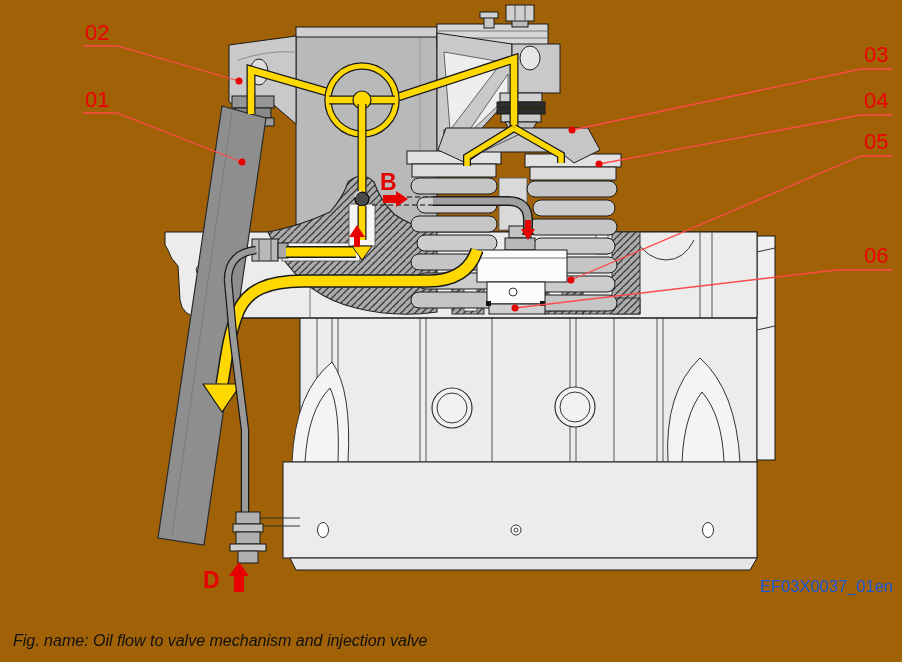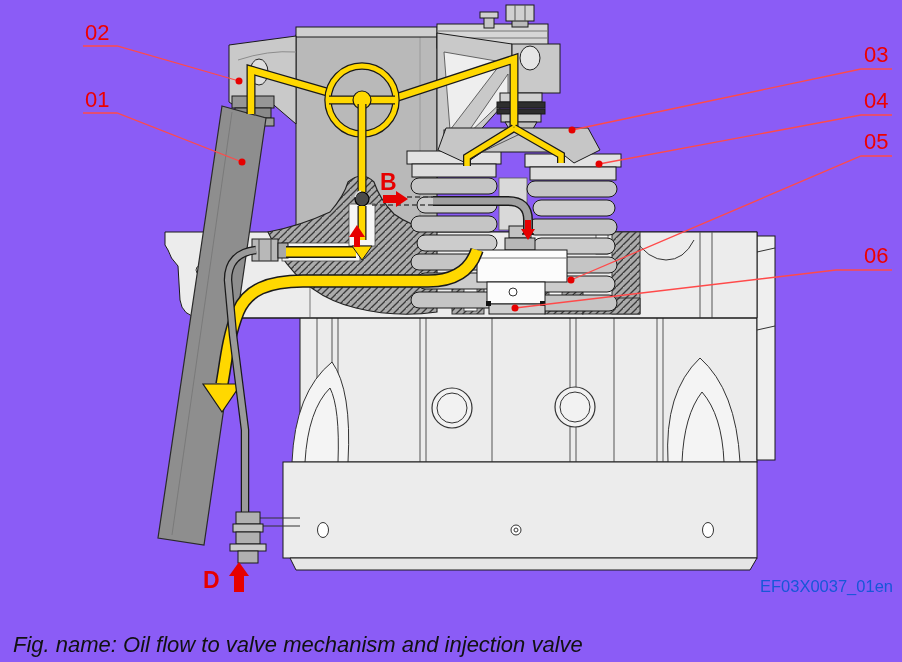--- a/index.html
+++ b/index.html
@@ -1,23 +1,23 @@
 <!DOCTYPE html>
 <html><head>
 <meta charset="utf-8">
 <style>
   html,body{margin:0;padding:0;background:#fff;}
-  #stage{position:relative;width:902px;height:662px;background:#8b5cf6;overflow:hidden;
+  #stage{position:relative;width:902px;height:662px;background:#a16207;overflow:hidden;
          font-family:"Liberation Sans",sans-serif;}
   svg{position:absolute;left:0;top:0;}
   svg text{font-family:"Liberation Sans",sans-serif;}
   .callout-num{font-size:22px;fill:#ee0000;}
   .flow-letter{font-size:23px;font-weight:bold;fill:#e60000;}
   .code-text{font-size:16.5px;}
-  #caption{position:absolute;left:13px;top:632px;font-size:22px;font-style:italic;color:#111;}
+  #caption{position:absolute;left:13px;top:632px;font-size:16px;font-style:italic;color:#111;}
   .outline{stroke:#1a1a1a;stroke-width:1;}
 </style>
 </head>
 <body>
 
 <div id="stage">
 <svg width="902" height="662" viewBox="0 0 902 662">
   <defs>
     <pattern id="hatch" width="7" height="7" patternUnits="userSpaceOnUse">
       <rect width="7" height="7" fill="#ababab"></rect>

